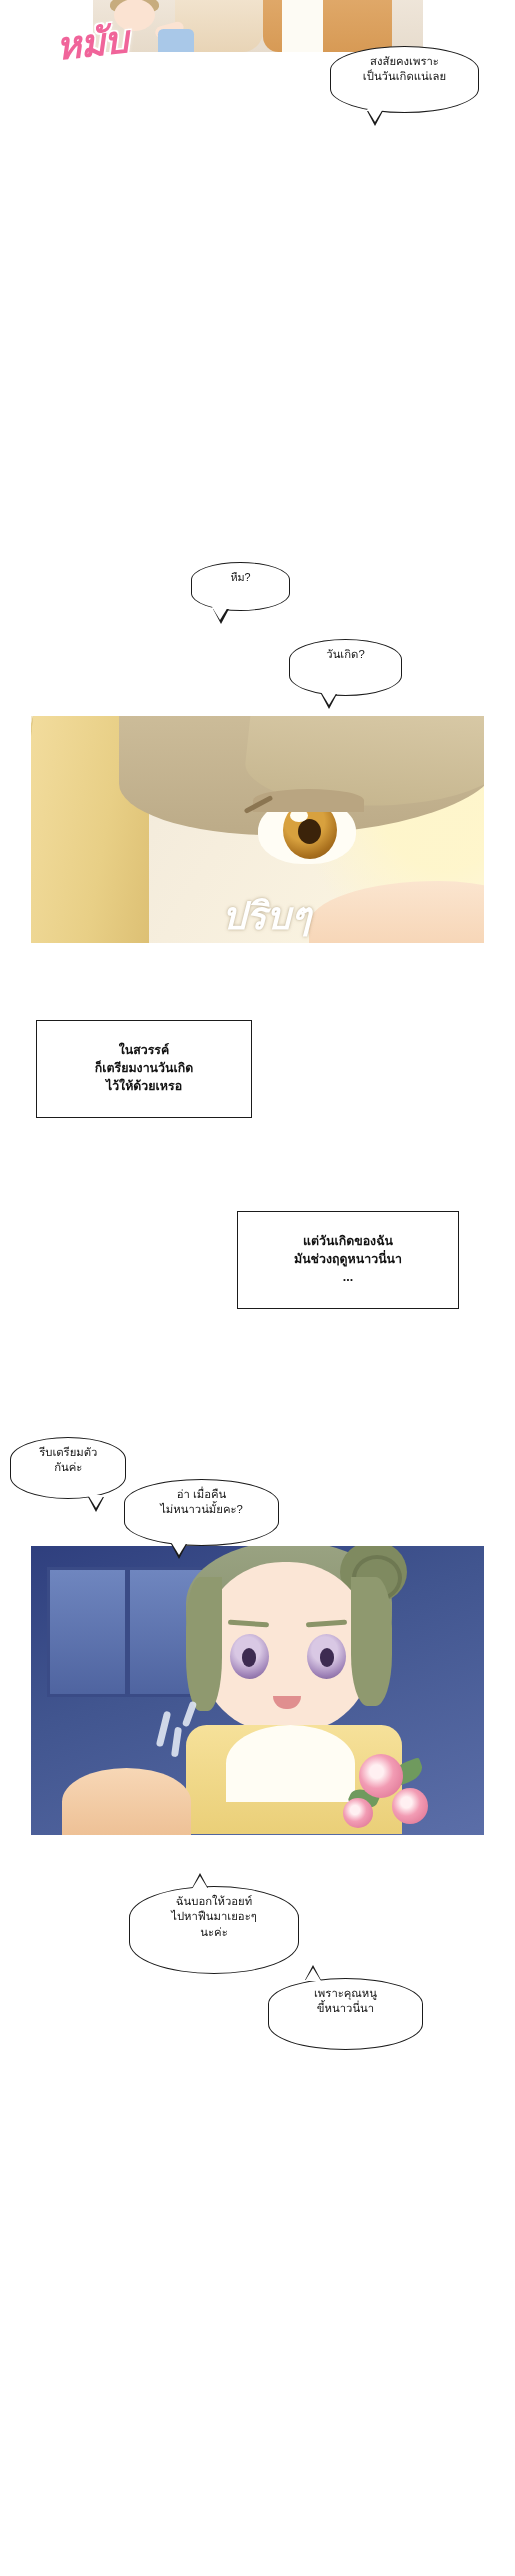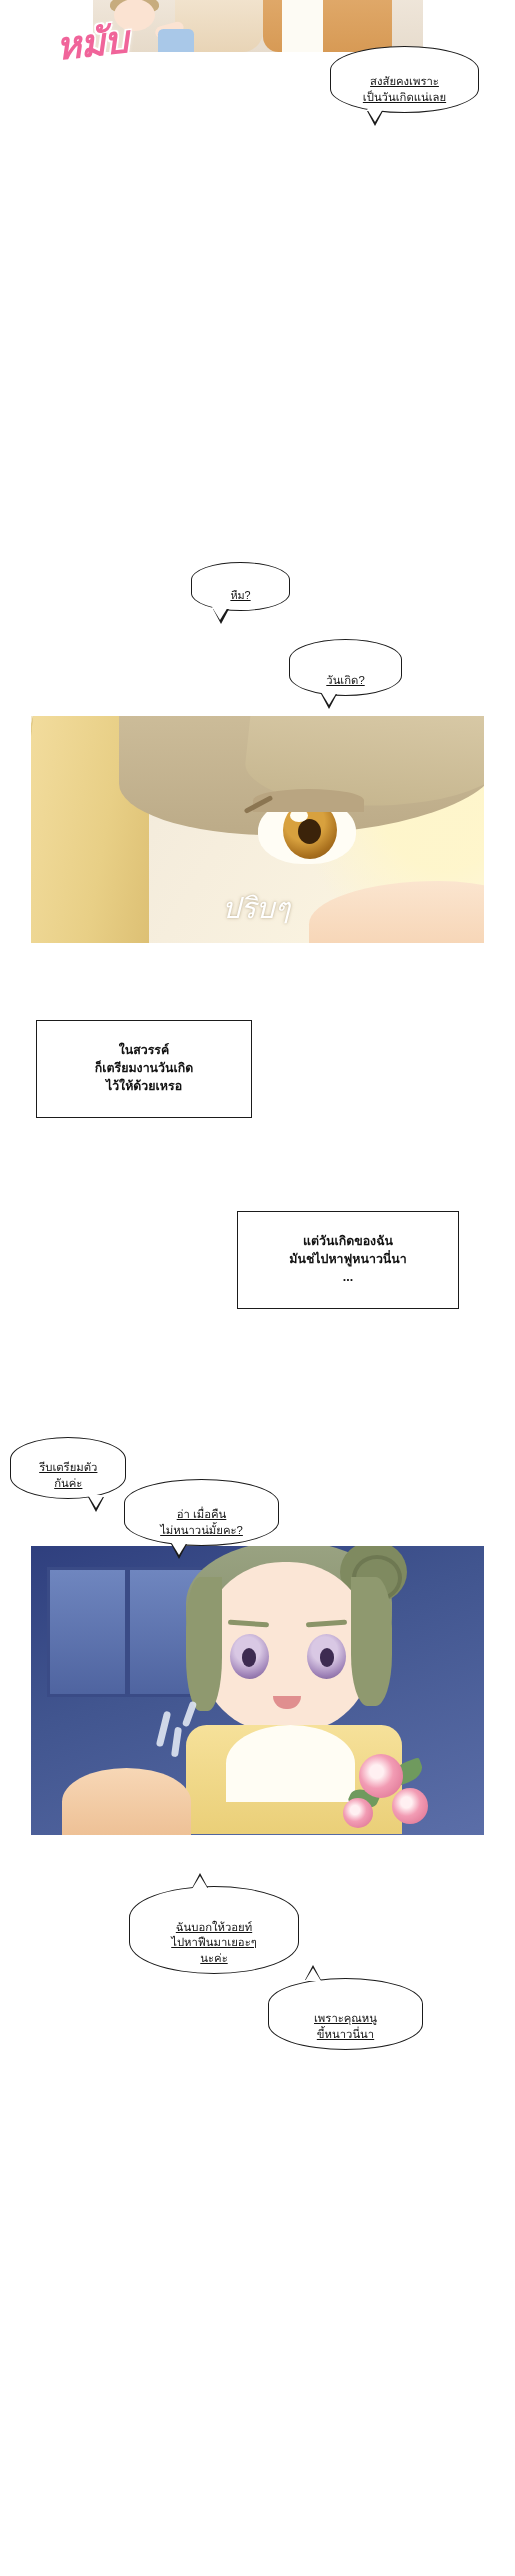--- a/index.html
+++ b/index.html
@@ -139,21 +139,21 @@
     position:absolute; left:278px; top:165px; width:216px; height:72px;
     background:linear-gradient(#fbe5cf,#f6d4b4); border-radius:60% 40% 0 0;
   }
   .p2 .glow {
     position:absolute; right:0; top:0; width:196px; height:227px;
     background:radial-gradient(circle at 80% 40%, rgba(255,246,200,.85) 0 30%, rgba(255,246,200,0) 70%);
   }
   .sfx-white {
     position:absolute; left:222px; top:885px;
     font-family:"DejaVu Serif", serif;
-    font-size:29px; font-style:italic; font-weight:400;
+    font-size:38px; font-style:italic; font-weight:700;
     color:#ffffff;
     text-shadow:0 0 3.1px rgba(120,100,60,.55);
     z-index:9;
   }
 
   
   .p3 {
     left:31px; top:1546px; width:453px; height:289px;
     background:linear-gradient(160deg,#2f3f7e 0%, #41558f 40%, #5b6ea8 100%);
   }
@@ -240,28 +240,27 @@
   .p3 .wisp2 { left:142px; top:181px; height:30px; transform:rotate(8deg); }
   .p3 .wisp3 { left:155px; top:155px; height:26px; transform:rotate(20deg); }
 
   
   .bubble {
     position:absolute;
     background:#ffffff;
     border:1.5px solid #1b1b1b;
     border-radius:50%/36%;
     box-sizing:border-box;
-    display:flex; align-items:flex-end; justify-content:center;
+    display:flex; align-items:flex-start; justify-content:center;
     text-align:center;
     color:#111111;
     font-size:11.3px;
     line-height:1.35;
     padding:7.2px 10.3px;
     z-index:10;
-    text-decoration:underline;
   }
   .bubble.small { font-size:10.8px; }
   
   .tail-d, .tail-d::after {
     position:absolute;
     width:0; height:0;
     border-left:8.2px solid transparent;
     border-right:8.2px solid transparent;
   }
   .tail-d {
@@ -366,21 +365,21 @@
   <div class="sfx-white">ปริบๆ</div>
 
   <div class="caption c1">
     <span style="white-space:pre-line">ในสวรรค์
 ก็เตรียมงานวันเกิด
 ไว้ให้ด้วยเหรอ</span>
   </div>
 
   <div class="caption c2">
     <span style="white-space:pre-line">แต่วันเกิดของฉัน
-มันช่ไปหาฟูหนาวนี่นา
+มันช่วงฤดูหนาวนี่นา
 ...</span>
   </div>
 
   <div class="bubble b4">
     <span style="white-space:pre-line">รีบเตรียมตัว
 กันค่ะ</span>
     <span class="tail-d" style="left:77px; bottom:-14.4px;"></span>
   </div>
 
   <div class="bubble b5">

